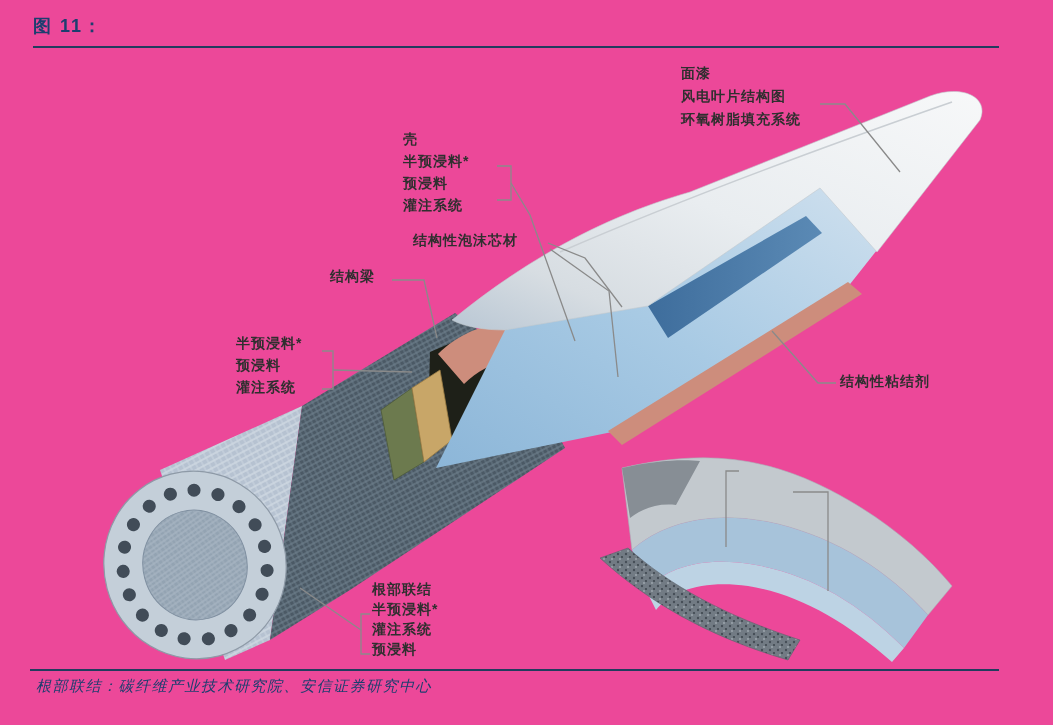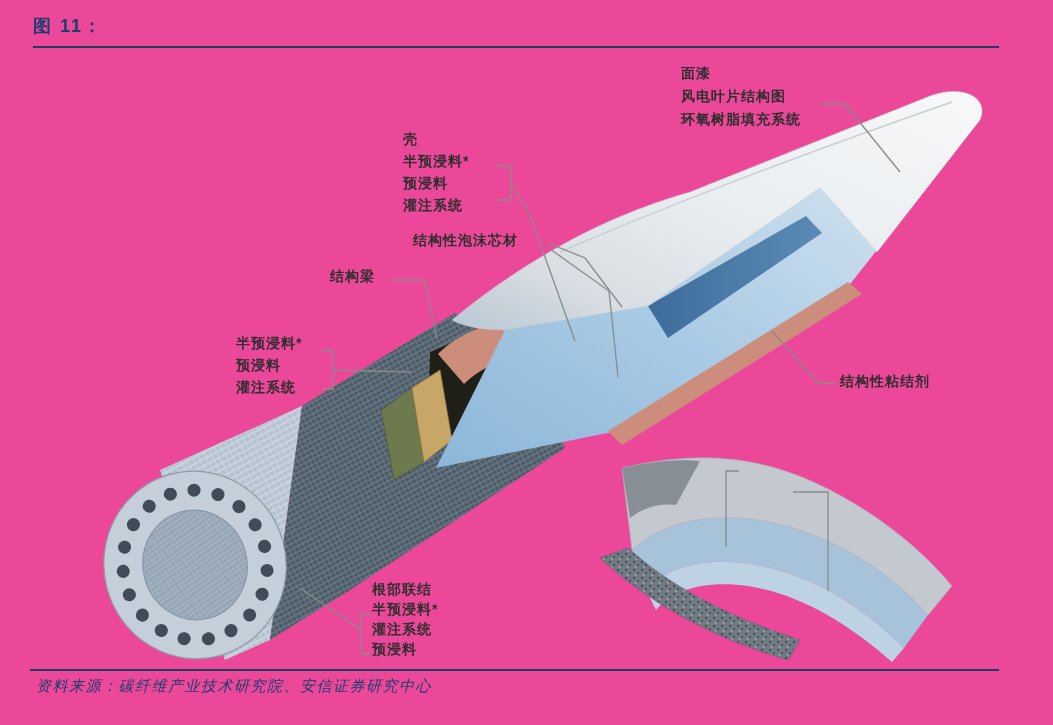--- a/index.html
+++ b/index.html
@@ -154,16 +154,16 @@
 
   <div class="lbl lbl-root">
     <div>根部联结</div>
     <div>半预浸料*</div>
     <div>灌注系统</div>
     <div>预浸料</div>
   </div>
 
   <div class="rule bottom-rule"></div>
   <div class="ftr">
-    <span>资料来源：碳纤维产业技术研究院、安信证券研究中心</span>
+    <span>根部联结：碳纤维产业技术研究院、安信证券研究中心</span>
   </div>
 
 </div>
 
 </body></html>

